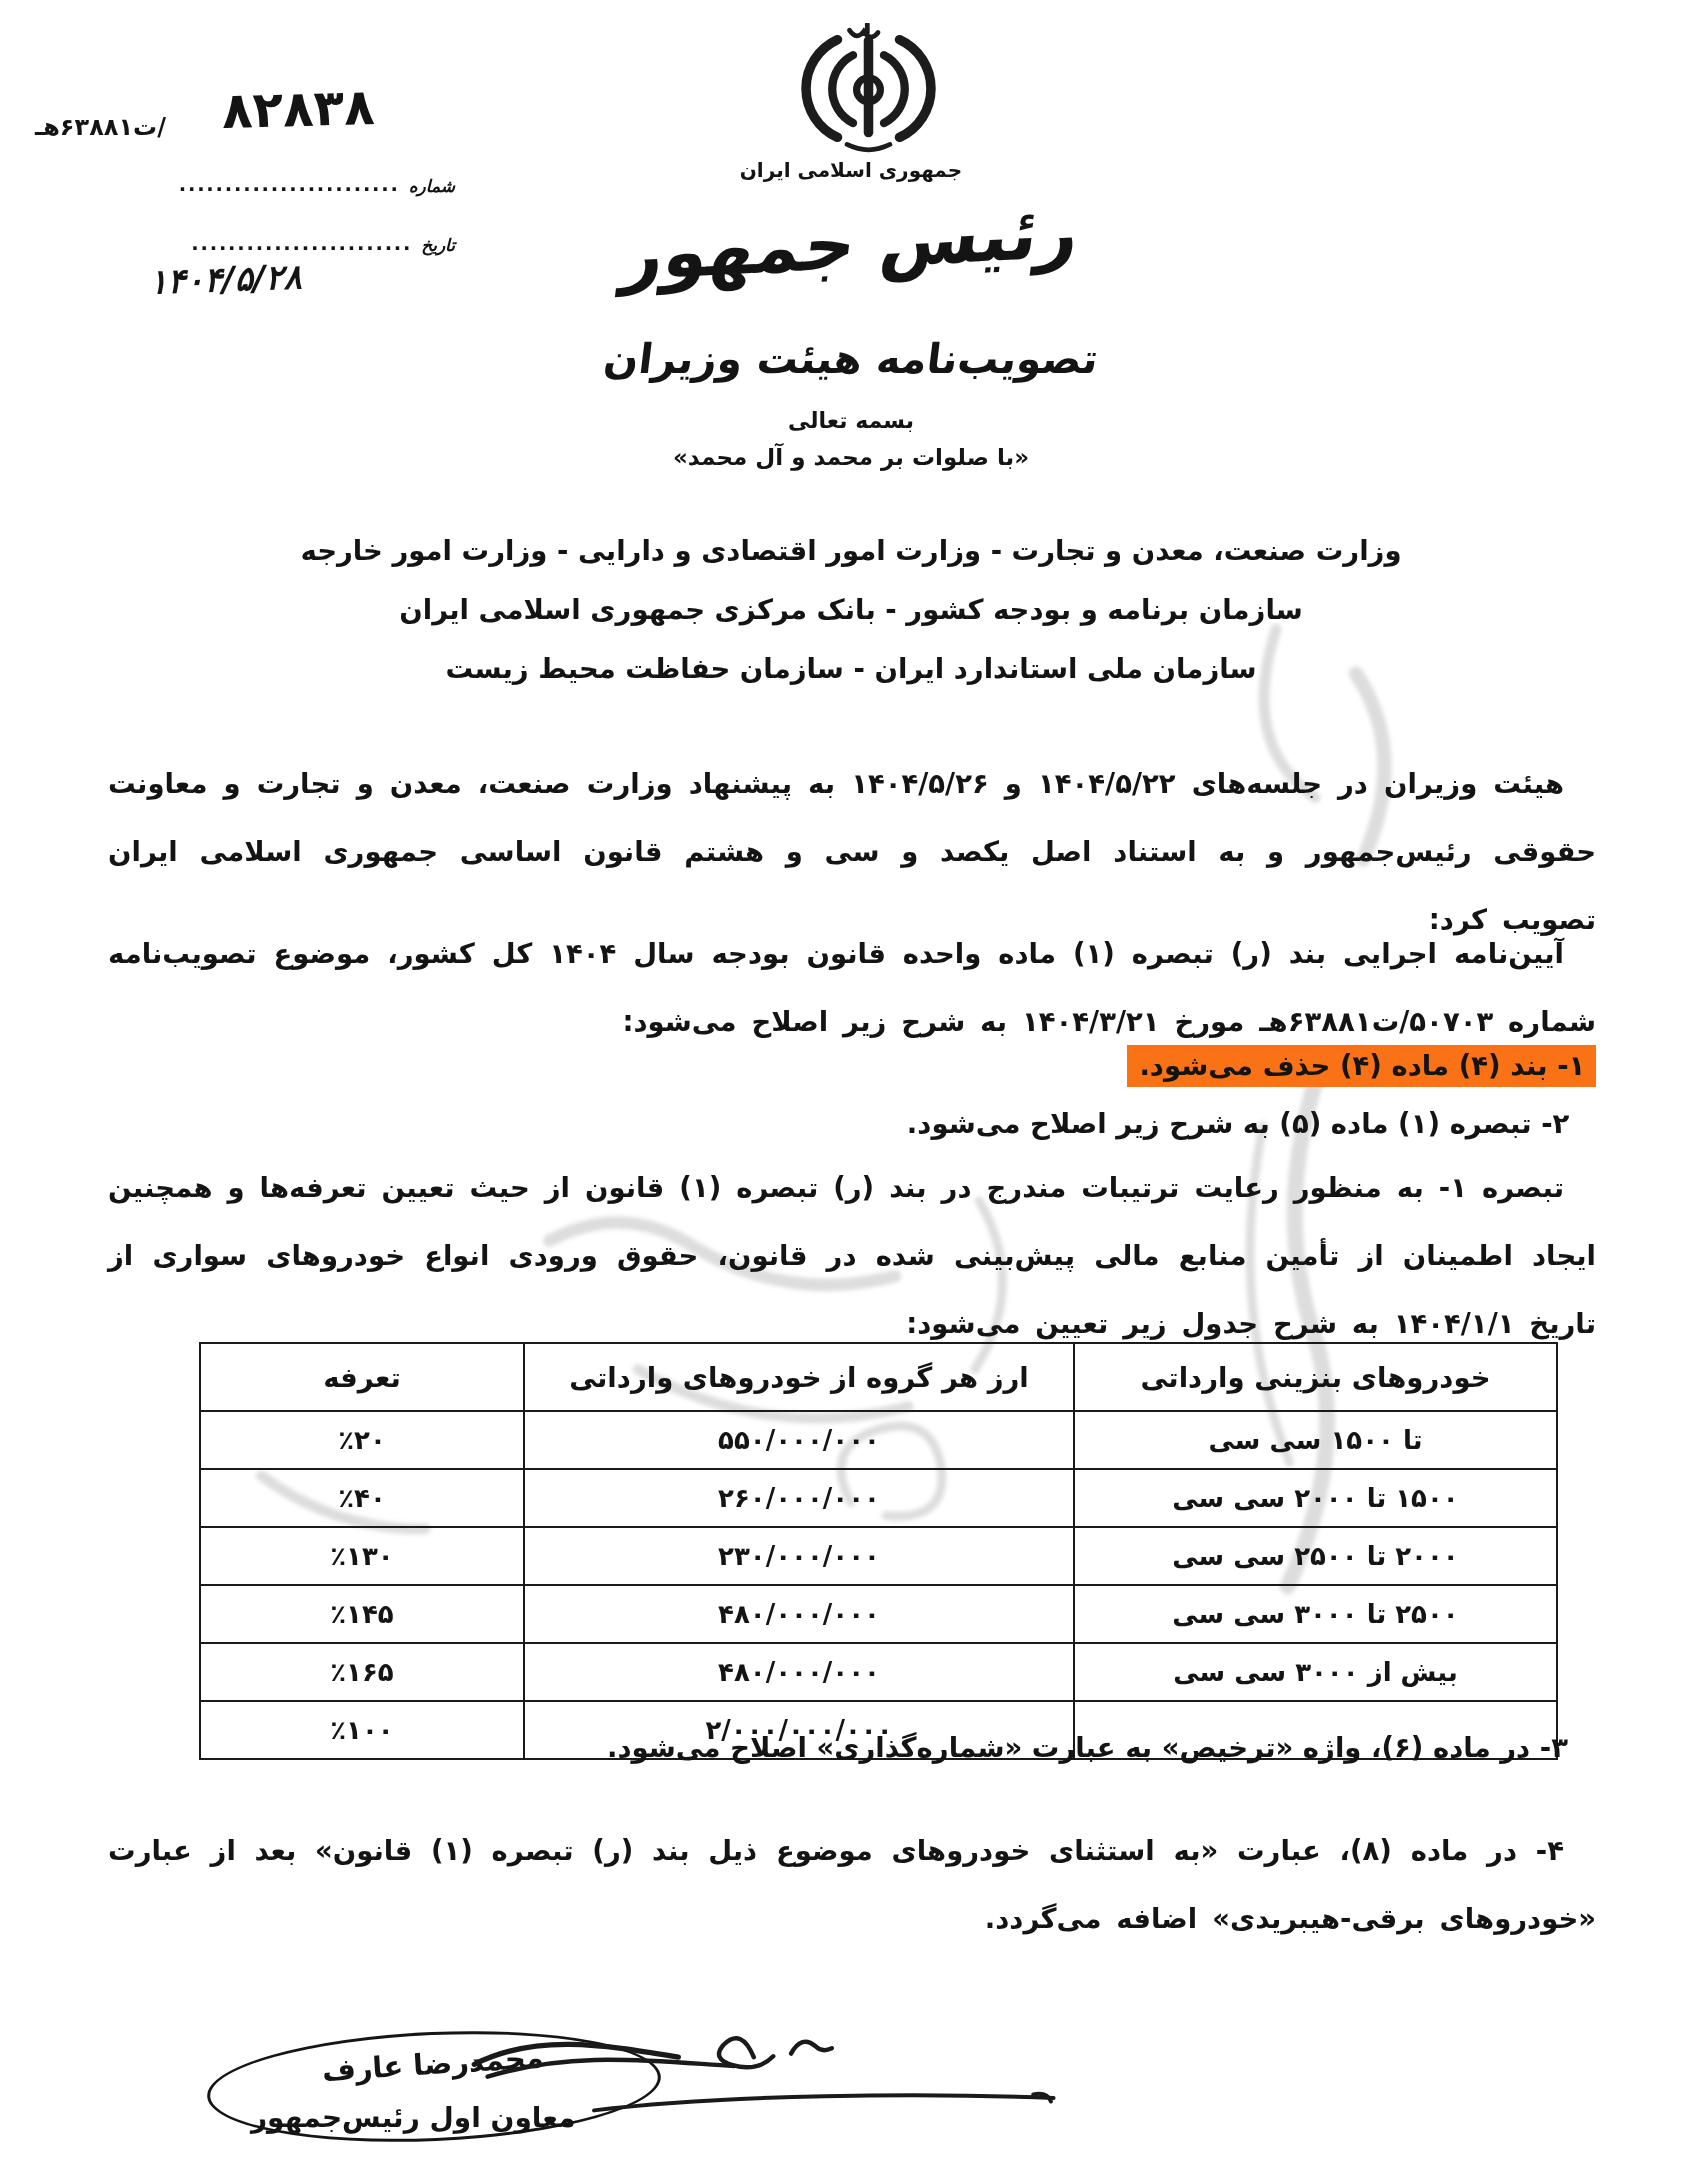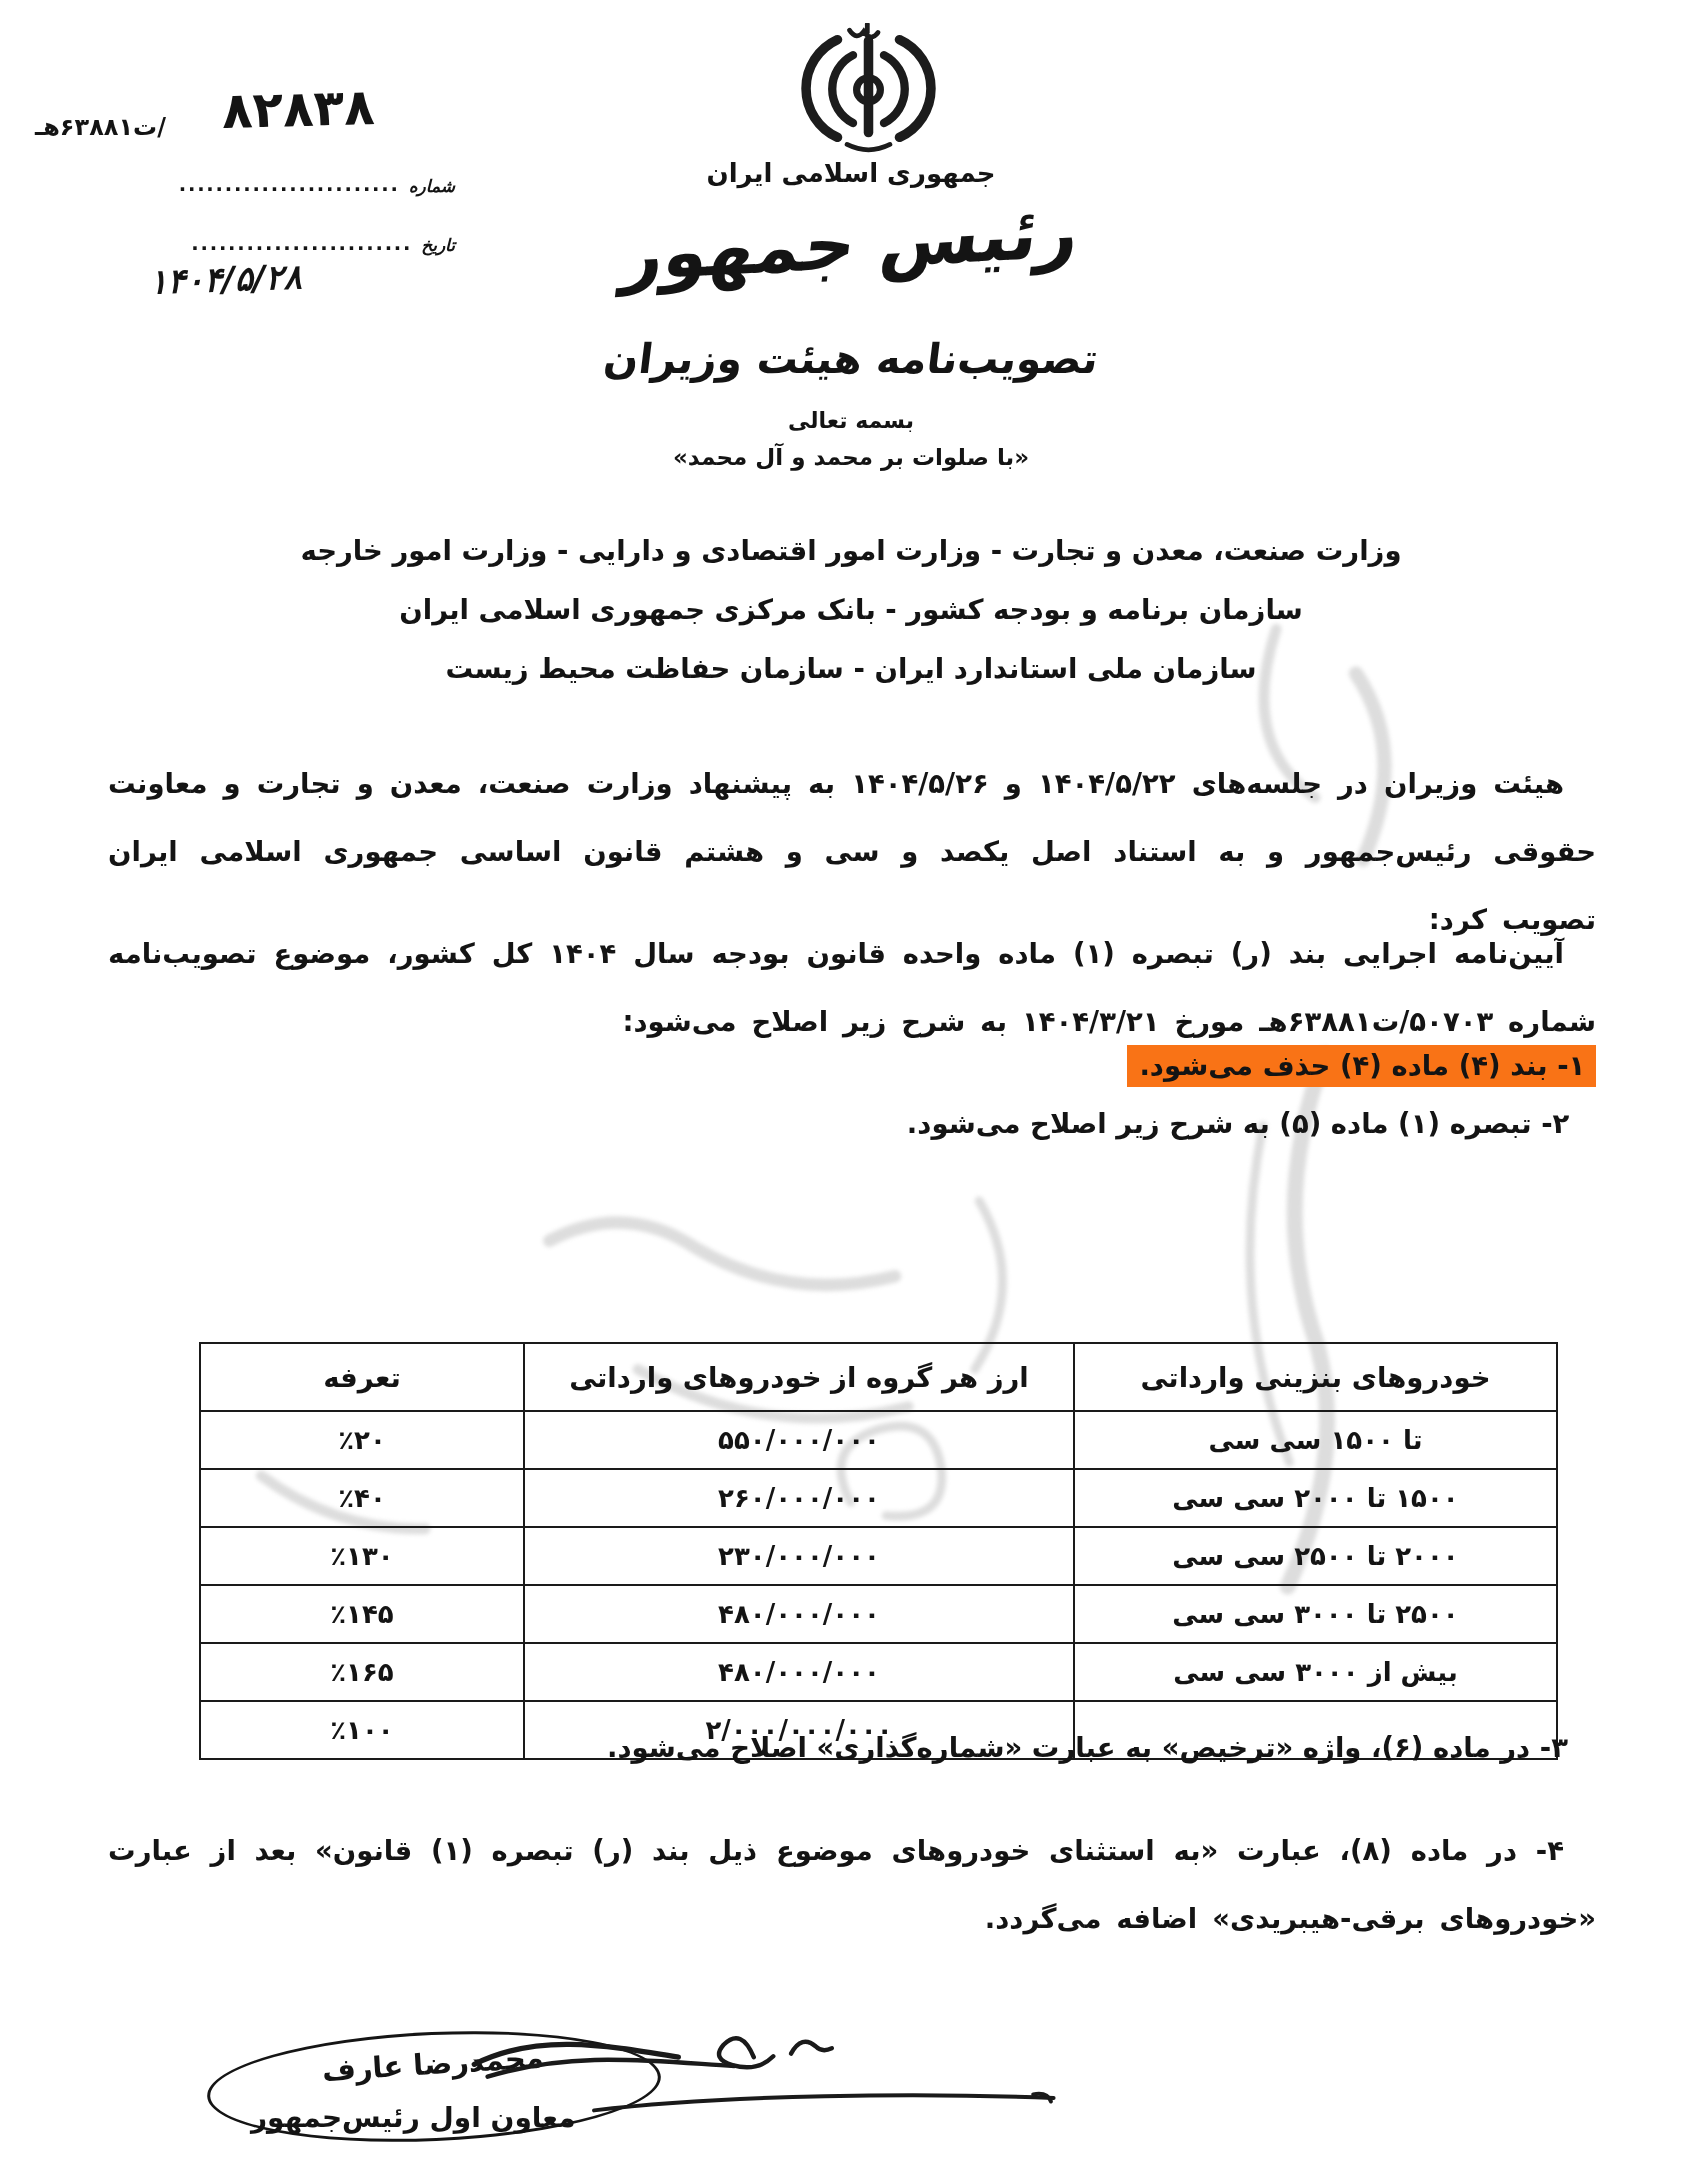--- a/index.html
+++ b/index.html
@@ -14,21 +14,21 @@
     transform:rotate(-1.5deg);direction:ltr;}
   .hw-ref{left:35px;top:113px;font-size:24px;font-weight:700;}
   .corner-row{left:105px;width:350px;height:35px;display:flex;flex-direction:row;
     align-items:flex-end;justify-content:flex-start;direction:rtl;}
   .corner-row .lbl{font-size:17px;font-weight:700;font-style:italic;margin-left:8.9px;}
   .corner-row .dots{font-size:19.5px;letter-spacing:1.8px;font-weight:700;overflow:hidden;white-space:nowrap;}
   .hw-date{left:149px;top:259px;font-size:34px;font-weight:700;font-style:italic;
     transform:rotate(-2deg);direction:ltr;letter-spacing:3.5px;}
   
   .center-line{left:0;width:1702px;text-align:center;}
-  .country{top:158px;font-size:26px;font-weight:800;}
+  .country{top:158px;font-size:20px;font-weight:800;}
   .president{top:202px;font-size:71px;font-weight:800;transform:skewX(-10deg) rotate(-3deg);}
   .doctype{top:335px;font-size:41px;font-weight:800;transform:skewX(-7deg);}
   .basmala{top:408px;font-size:22px;font-weight:700;}
   .salawat{top:444px;font-size:23px;font-weight:700;}
   
   .addr{left:0;width:1702px;text-align:center;font-size:27.5px;font-weight:800;line-height:59px;}
   
   .para{right:106px;width:1488px;direction:rtl;text-align:justify;text-align-last:right;
     font-size:27.5px;font-weight:600;line-height:68px;word-spacing:5.3px;}
   .indent{text-indent:32px;margin-left:48px;}
@@ -110,20 +110,21 @@
   <div class="abs z1 para indent" style="top:749px;">هیئت وزیران در جلسه‌های ۱۴۰۴/۵/۲۲ و ۱۴۰۴/۵/۲۶ به پیشنهاد وزارت صنعت، معدن و تجارت و معاونت حقوقی رئیس‌جمهور و به استناد اصل یکصد و سی و هشتم قانون اساسی جمهوری اسلامی ایران تصویب کرد:</div>
 
   <div class="abs z1 para indent" style="top:919px;">آیین‌نامه اجرایی بند (ر) تبصره (۱) ماده واحده قانون بودجه سال ۱۴۰۴ کل کشور، موضوع تصویب‌نامه شماره ۵۰۷۰۳/ت۶۳۸۸۱هـ مورخ ۱۴۰۴/۳/۲۱ به شرح زیر اصلاح می‌شود:</div>
 
   <div class="abs z1 line-item" style="top:1048px;">
     <span class="hl">۱- بند (۴) ماده (۴) حذف می‌شود.</span>
   </div>
 
   <div class="abs z1 line-item" style="top:1107px;text-indent:26.6px;">۲- تبصره (۱) ماده (۵) به شرح زیر اصلاح می‌شود.</div>
 
+  <div class="abs z1 para indent" style="top:1153px;">تبصره ۱- به منظور رعایت ترتیبات مندرج در بند (ر) تبصره (۱) قانون از حیث تعیین تعرفه‌ها و همچنین ایجاد اطمینان از تأمین منابع مالی پیش‌بینی شده در قانون، حقوق ورودی انواع خودروهای سواری از تاریخ ۱۴۰۴/۱/۱ به شرح جدول زیر تعیین می‌شود:</div>
 
   <table class="tariff">
     <colgroup>
         <col style="width:483px">
         <col style="width:550px">
         <col style="width:324px">
       </colgroup>
     <thead>
       <tr>
         <th>خودروهای بنزینی وارداتی</th>

